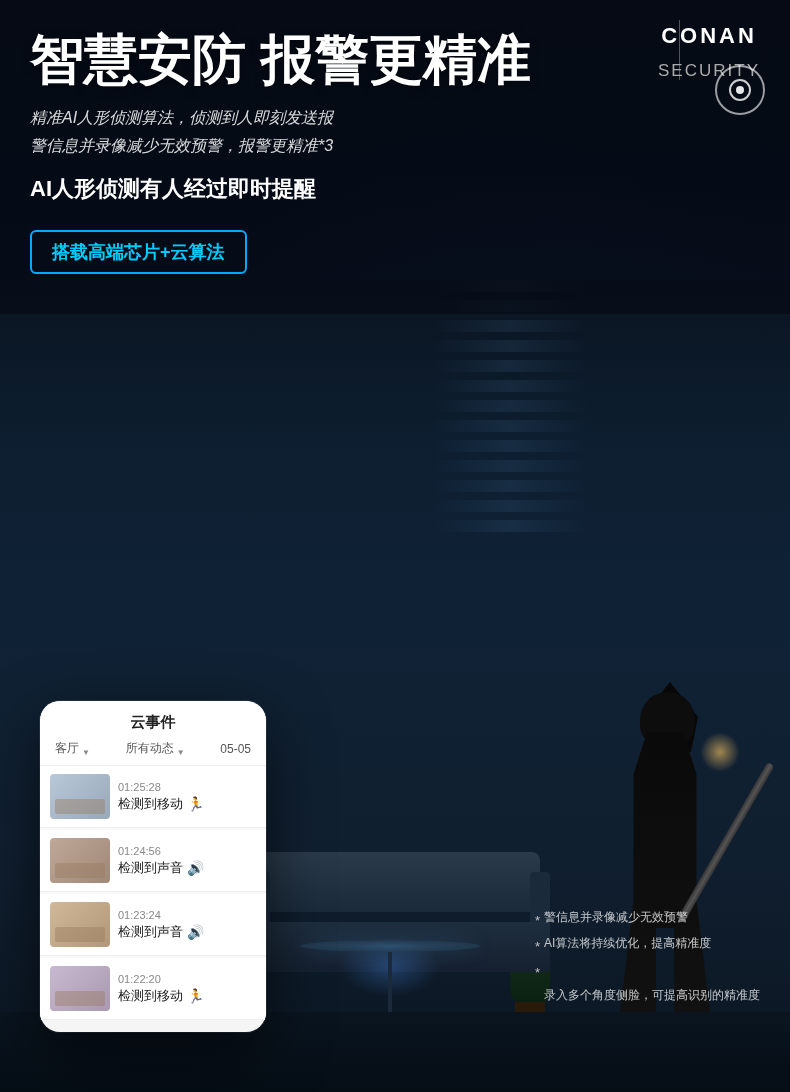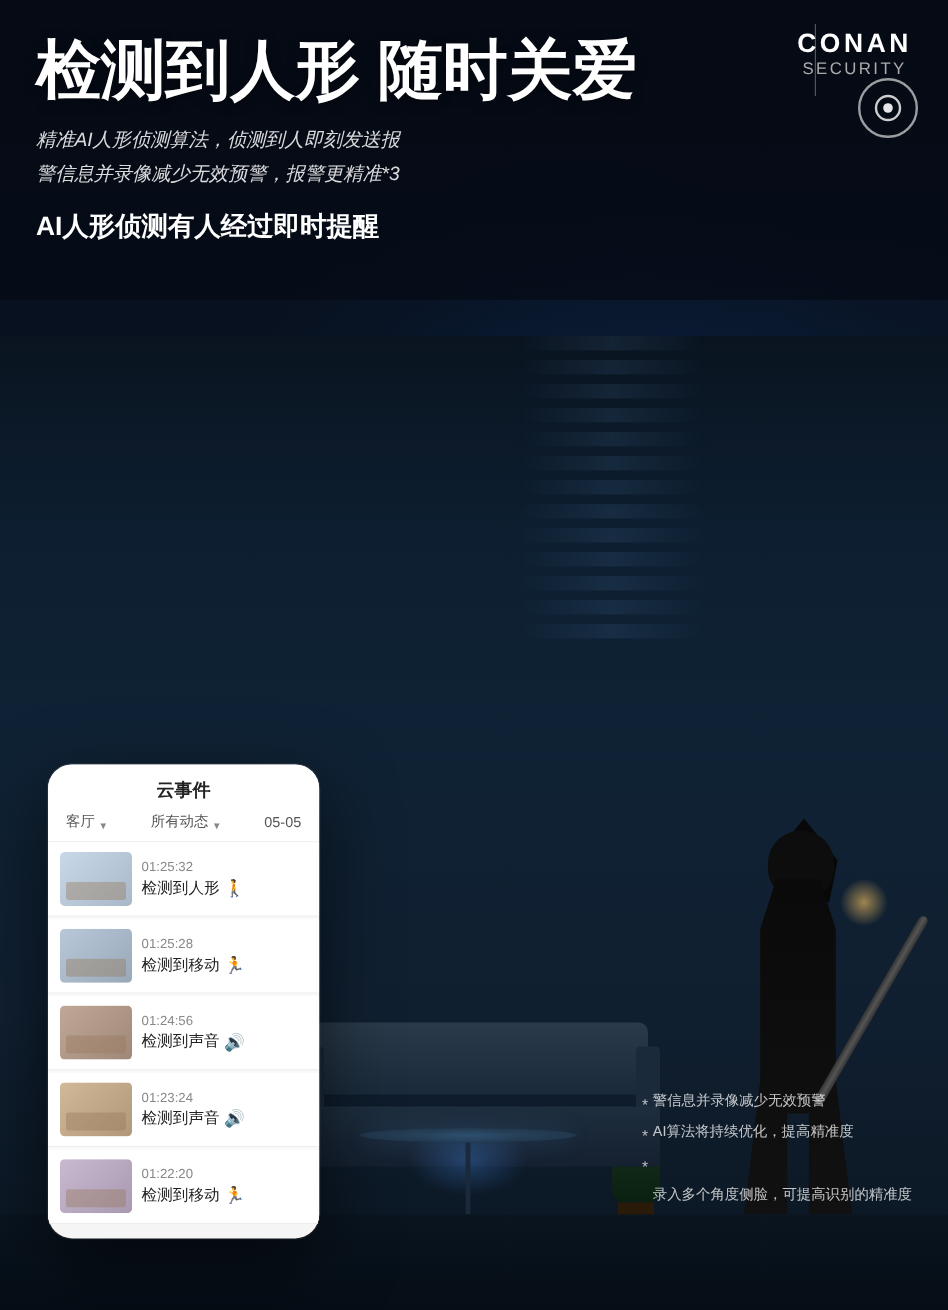--- a/index.html
+++ b/index.html
@@ -227,23 +227,23 @@
     }
     .brand-name {
       color: #ffffff;
       font-size: 22px;
       font-weight: 800;
       letter-spacing: 3px;
       line-height: 1;
     }
     .brand-sub {
       color: #aaaaaa;
-      font-size: 14px;
+      font-size: 17px;
       letter-spacing: 2px;
-      margin-top: 2px;
+      margin-top: 14px;
     }
     .brand-divider {
       width: 1px;
       height: 60px;
       background: rgba(255,255,255,0.3);
       position: absolute;
       top: 20px;
       right: 110px;
     }
 
@@ -511,32 +511,33 @@
   
   <div class="camera-icon-wrap">
     <div class="camera-circle">
       <div class="camera-inner">
         <div class="camera-dot"></div>
       </div>
     </div>
   </div>
 
   
-  <div class="main-title">检测到人形  随时关爱</div>
+  <div class="main-title">智慧安防  报警更精准</div>
 
   
   <div class="description">
     <span>精准AI人形侦测算法，侦测到人即刻发送报</span><br>
     <span>警信息并录像减少无效预警，报警更精准*3</span>
   </div>
 
   
   <div class="sub-title">AI人形侦测有人经过即时提醒</div>
 
   
+  <div class="tag-badge">搭载高端芯片+云算法</div>
 </div>
 
 <div class="phone-mockup">
   <div class="phone-frame">
     <div class="phone-header">
       <div class="phone-title">云事件</div>
       <div class="phone-filters">
         <div class="phone-filter-item">
           <span>客厅</span>
           <span class="filter-arrow">▼</span>
@@ -544,33 +545,20 @@
         <div class="phone-filter-item">
           <span>所有动态</span>
           <span class="filter-arrow">▼</span>
         </div>
         <div class="phone-date">05-05</div>
       </div>
     </div>
 
     <div class="event-list">
 
-      <div class="event-item">
-        <div class="event-thumb">
-          <div class="thumb-inner"></div>
-          <div class="thumb-furniture"></div>
-        </div>
-        <div class="event-info">
-          <div class="event-time">01:25:32</div>
-          <div class="event-desc">
-            <span>检测到人形</span>
-            <span class="event-icon icon-person">🚶</span>
-          </div>
-        </div>
-      </div>
 
       <div class="event-item">
         <div class="event-thumb">
           <div class="thumb-inner" style="background: linear-gradient(135deg, #b8c8d8, #98a8b8);"></div>
           <div class="thumb-furniture"></div>
         </div>
         <div class="event-info">
           <div class="event-time">01:25:28</div>
           <div class="event-desc">
             <span>检测到移动</span>

